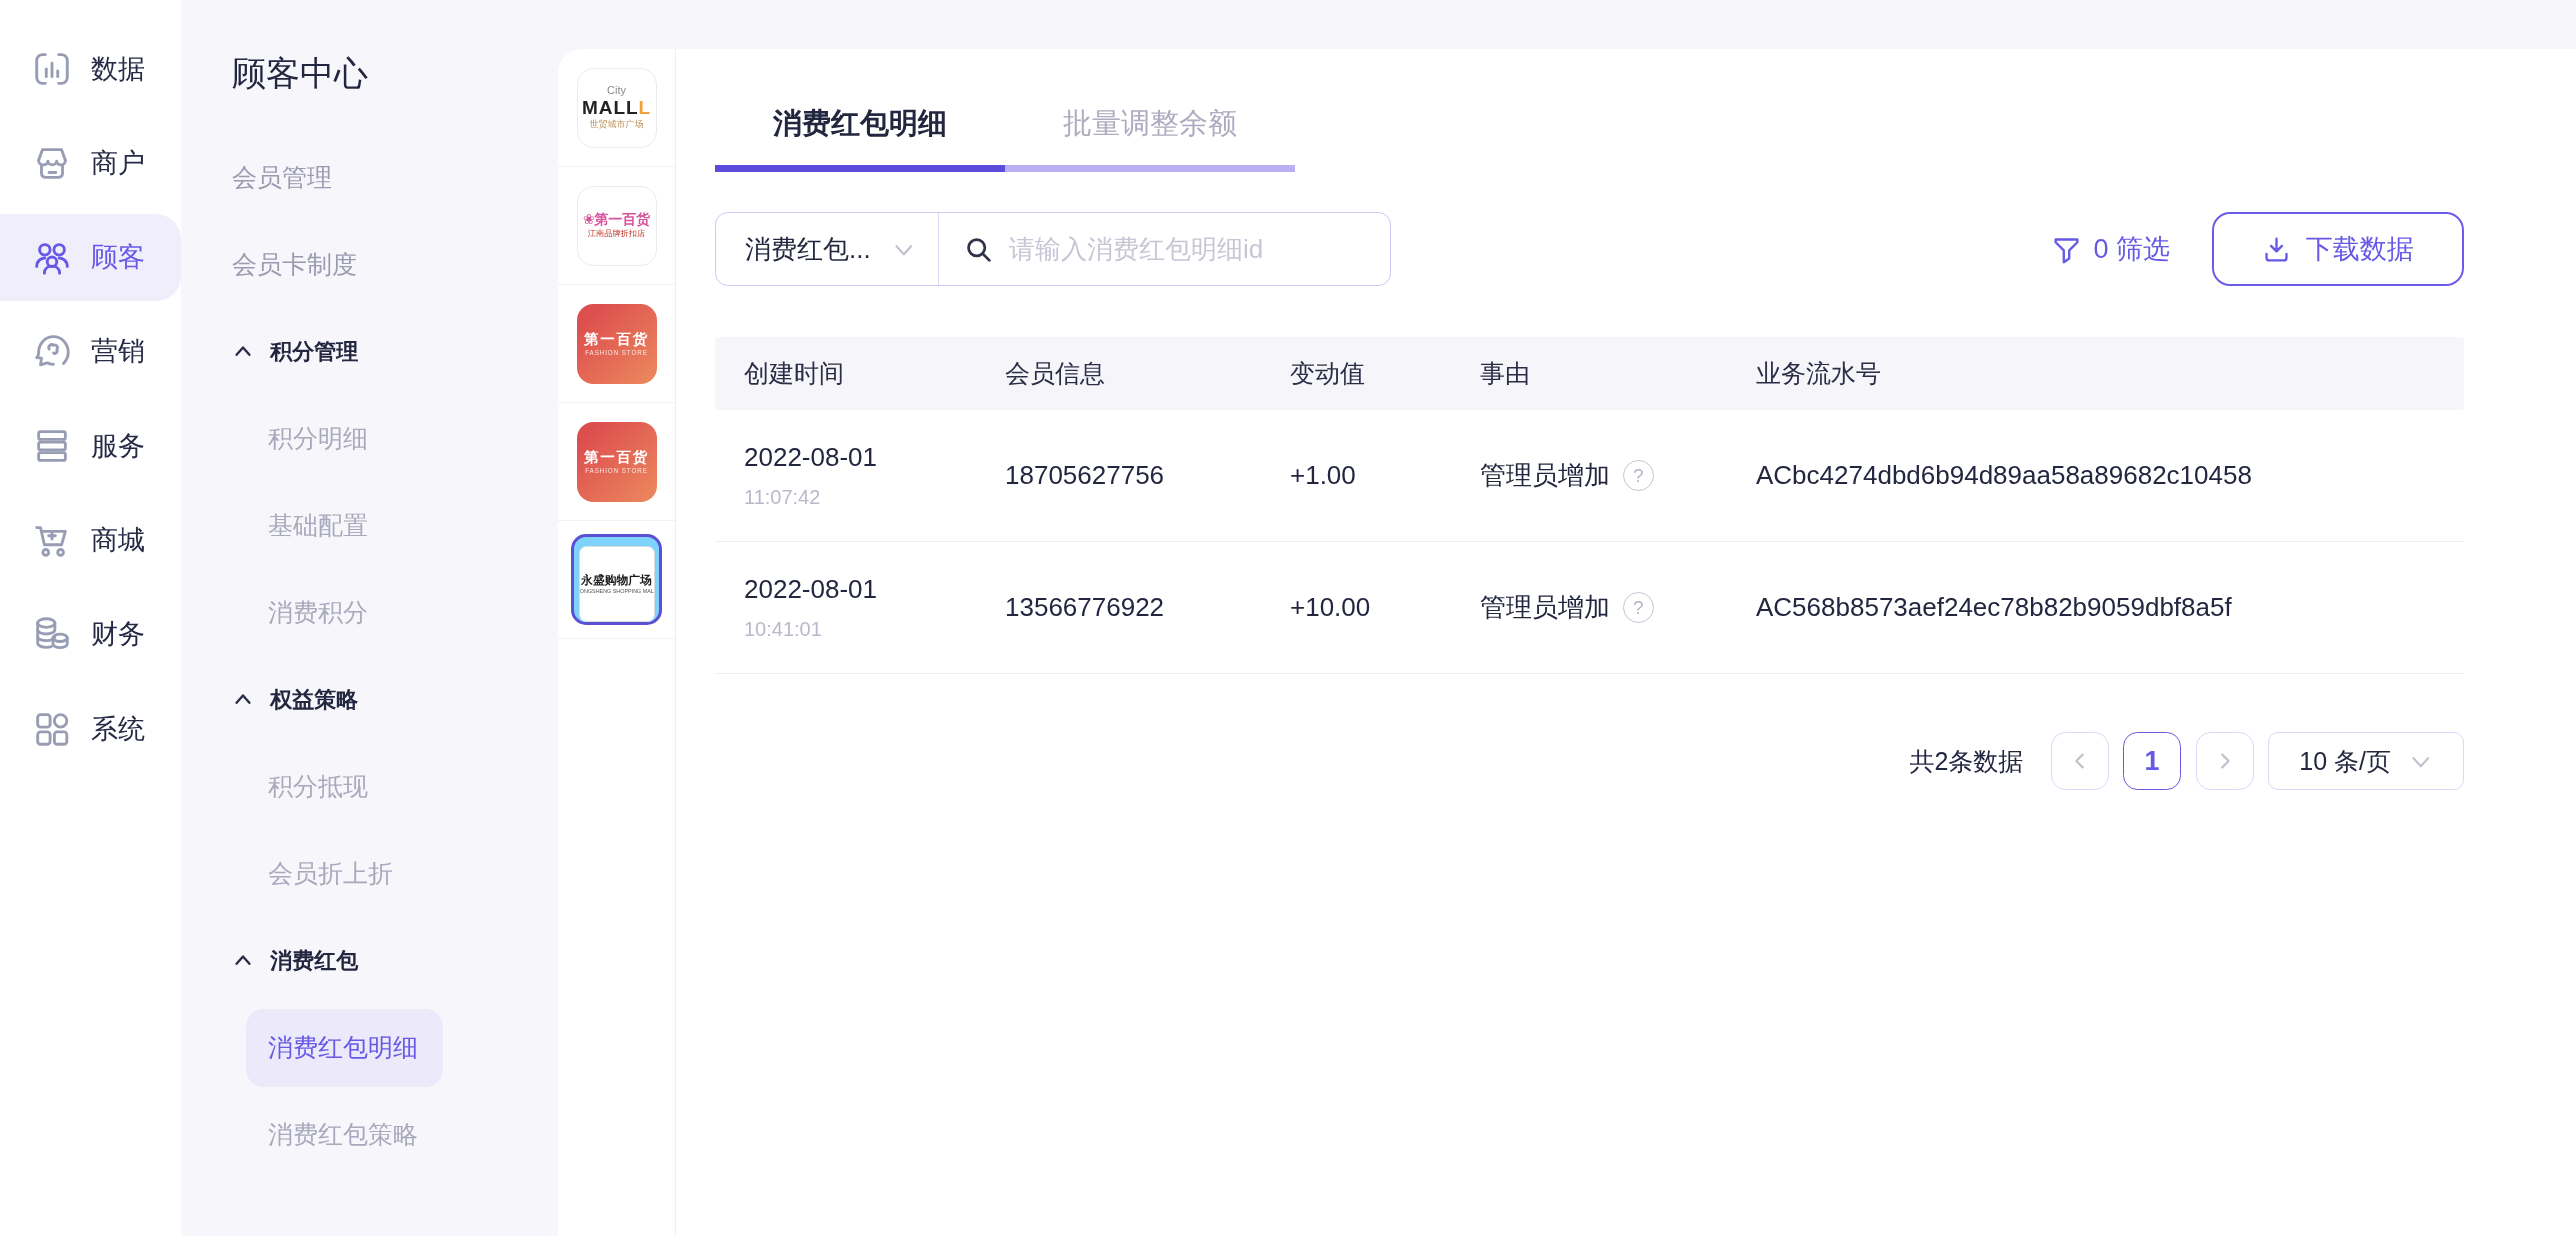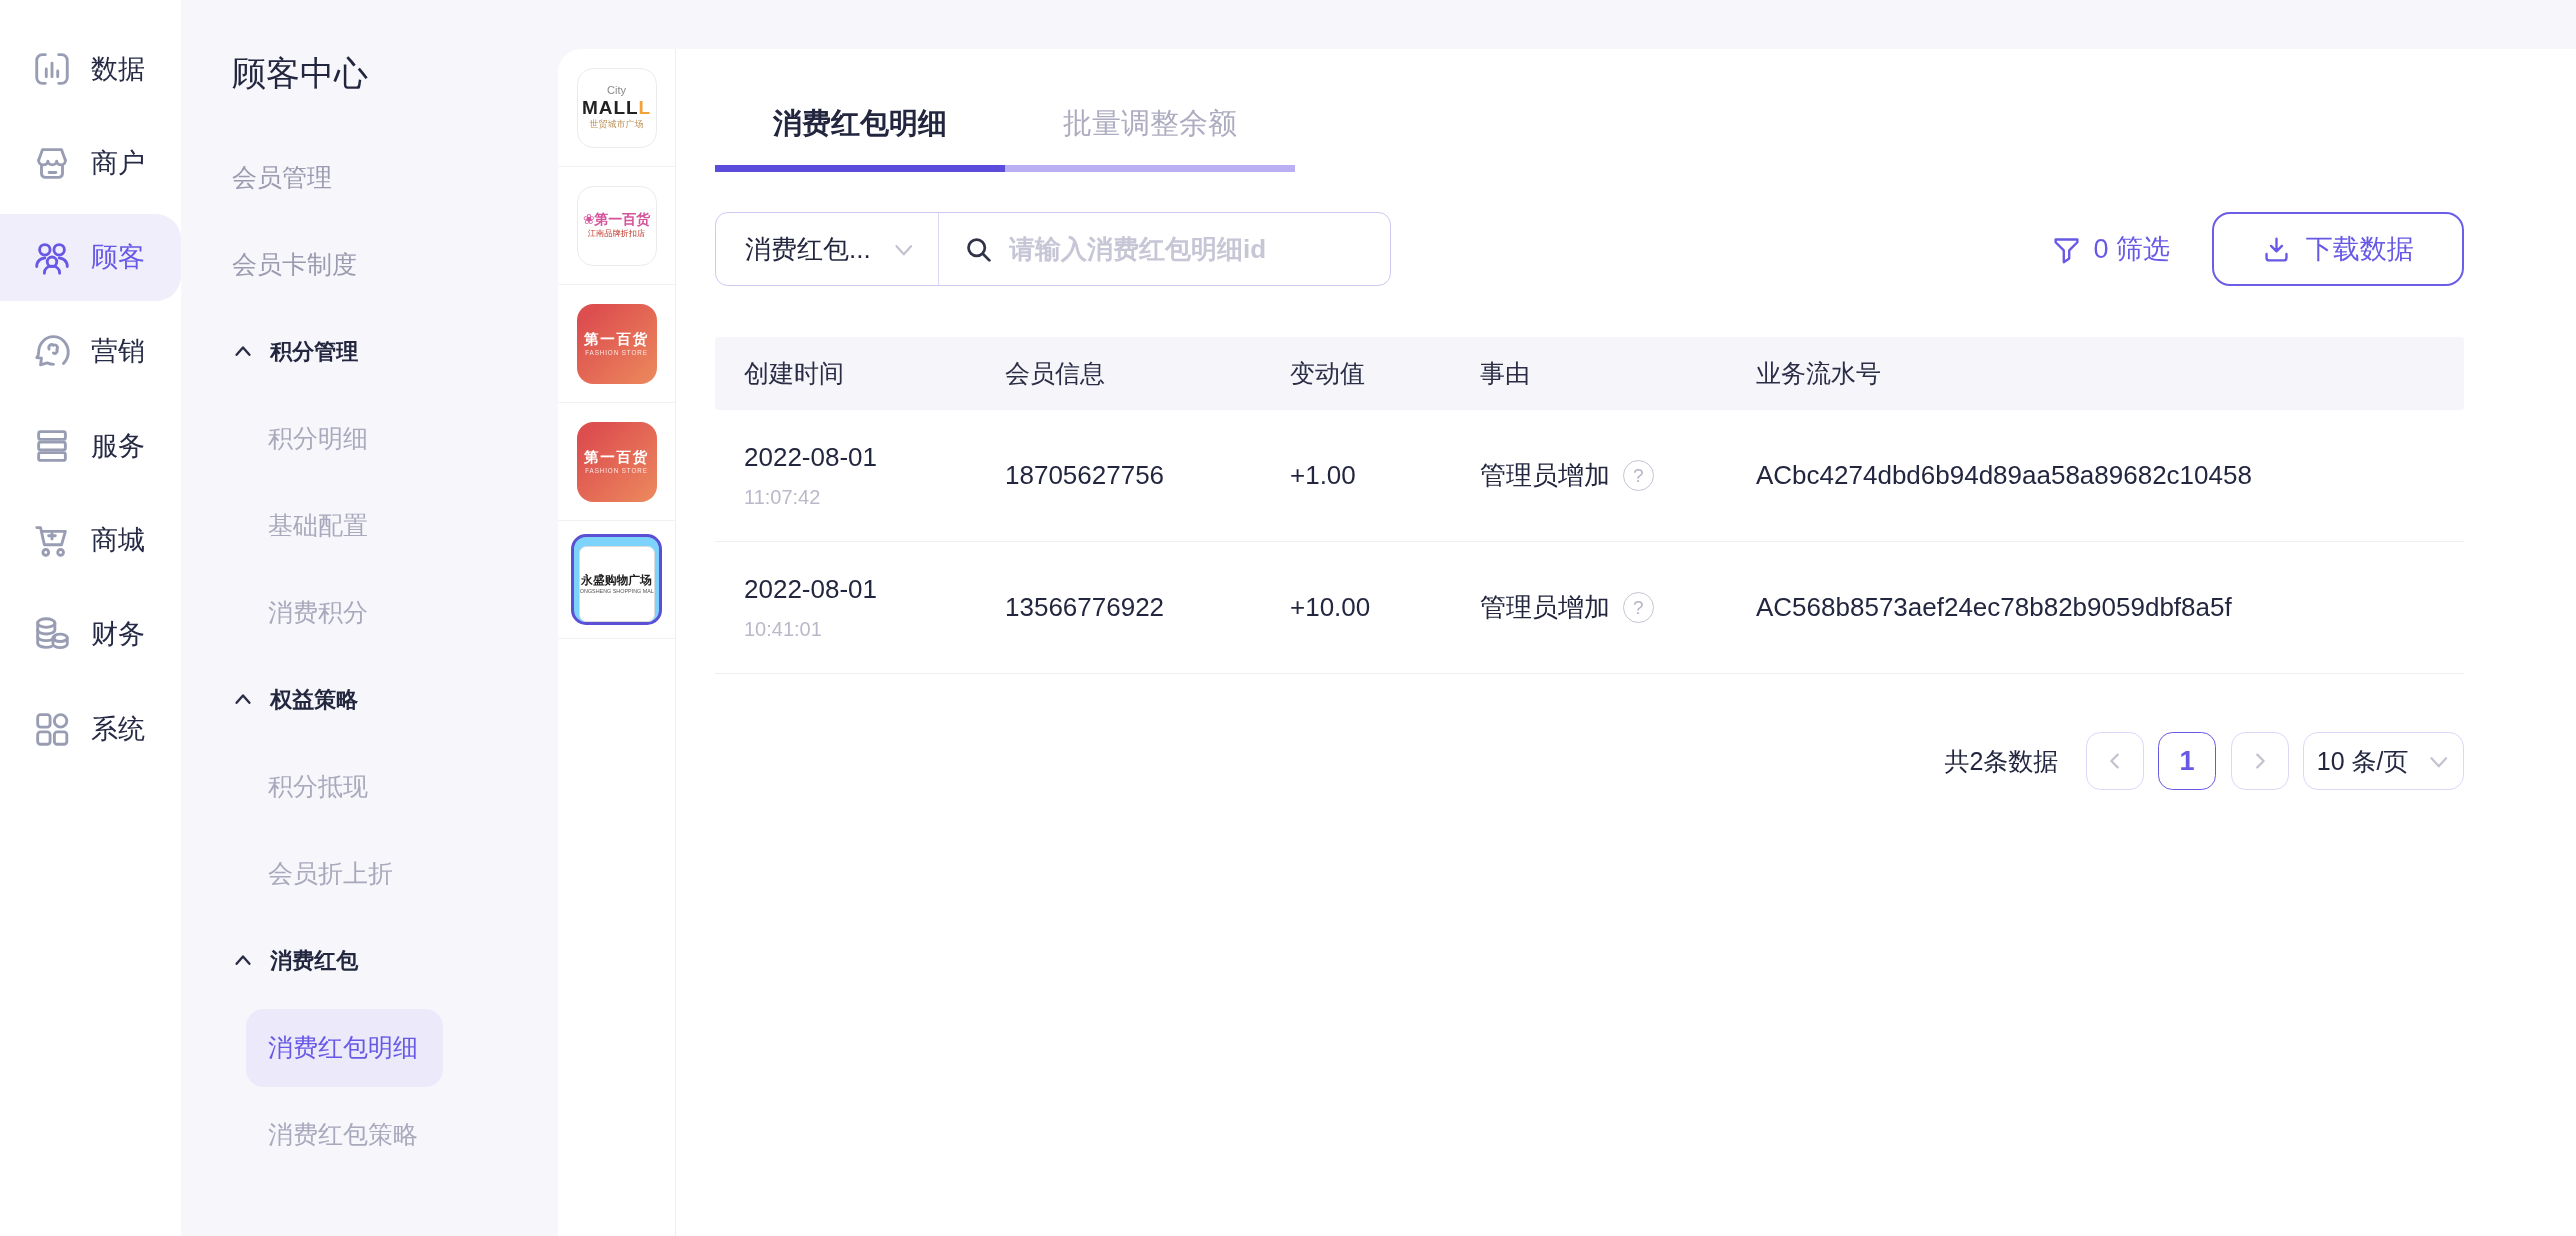--- a/index.html
+++ b/index.html
@@ -65,21 +65,21 @@
   .tab-underline .seg-a { width:290px; height:7.3px; background:#5b4cdb; }
   .tab-underline .seg-b { width:290px; height:7.3px; background:#bbaff3; }
 
   .toolbar { margin-top:40px; display:flex; justify-content:space-between; align-items:center; }
   .search-combo { width:676px; height:74px; border:1.8px solid #cfc8f3; border-radius:12.7px; background:#fff; display:flex; align-items:center; }
   .combo-select { width:225px; height:100%; display:flex; align-items:center; justify-content:space-between; padding:0 22px 0 29px; border-right:0.9px solid #ddd6f6; cursor:pointer; }
   .combo-select-value { font-size:26px; color:#23263f; }
   .chev { width:23.6px; height:23.6px; color:#c2c2d0; display:flex; }
   .combo-input { flex:1; display:flex; align-items:center; padding-left:25px; gap:16.3px; }
   .search-ic { width:29px; height:29px; color:#2f3248; display:flex; }
-  .combo-input input { border:none; outline:none; background:transparent; font-size:26px; color:#23263f; width:381px; font-family:inherit;font-weight:bold; }
+  .combo-input input { border:none; outline:none; background:transparent; font-size:26px; color:#23263f; width:381px; font-family:inherit; }
   .combo-input input::placeholder { color:#c6c6d6; }
   .toolbar-right { display:flex; align-items:center; gap:42px; }
   .filter-ctl { display:flex; align-items:center; gap:12.7px; color:#6759e6; font-size:27px; cursor:pointer; }
   .funnel-ic { width:29px; height:29px; color:#6759e6; display:flex; }
   .download-btn { width:252px; height:74px; border:2.7px solid #6b5de8; border-radius:18px; background:#fff;
     display:flex; align-items:center; justify-content:center; gap:14.5px; color:#6759e6; font-size:27px; cursor:pointer; }
   .dl-ic { width:29px; height:29px; color:#6759e6; display:flex; }
 
   .table { margin-top:51px; }
   .thead, .trow { display:grid; grid-template-columns:261px 285px 190px 276px 1fr; align-items:center; }
@@ -91,21 +91,21 @@
   .td-reason { display:flex; align-items:center; gap:12.7px; }
   .q-icon { width:31px; height:31px; border-radius:50%; border:1.8px solid #c5c5d4; color:#b4b4c5; font-size:19px;
     display:flex; align-items:center; justify-content:center; flex:none; cursor:pointer; }
 
   .pagination { margin-top:58px; display:flex; justify-content:flex-end; align-items:center; gap:14.5px; }
   .total-label { font-size:25px; font-weight:500; color:#23263f; margin-right:12.7px; }
   .page-btn { width:58px; height:58px; border:1.8px solid #dcd6f7; border-radius:14.5px; background:#fff;
     display:flex; align-items:center; justify-content:center; cursor:pointer; }
   .page-btn .pchev { width:20px; height:20px; color:#c2c2cf; display:flex; }
   .page-btn.current { border-color:#6759e6; color:#6759e6; font-size:27px; font-weight:600; }
-  .page-size { width:161px; height:58px; border:1.8px solid #dcd6f7; border-radius:15px; background:#fff;
+  .page-size { width:196px; height:58px; border:1.8px solid #dcd6f7; border-radius:10px; background:#fff;
     display:flex; align-items:center; justify-content:center; gap:18px; font-size:25px; color:#23263f; cursor:pointer; }
 </style>
 </head>
 <body>
 
 <div class="app">
 
   <nav class="icon-rail">
     <div class="rail-item">
       <span class="ric">

